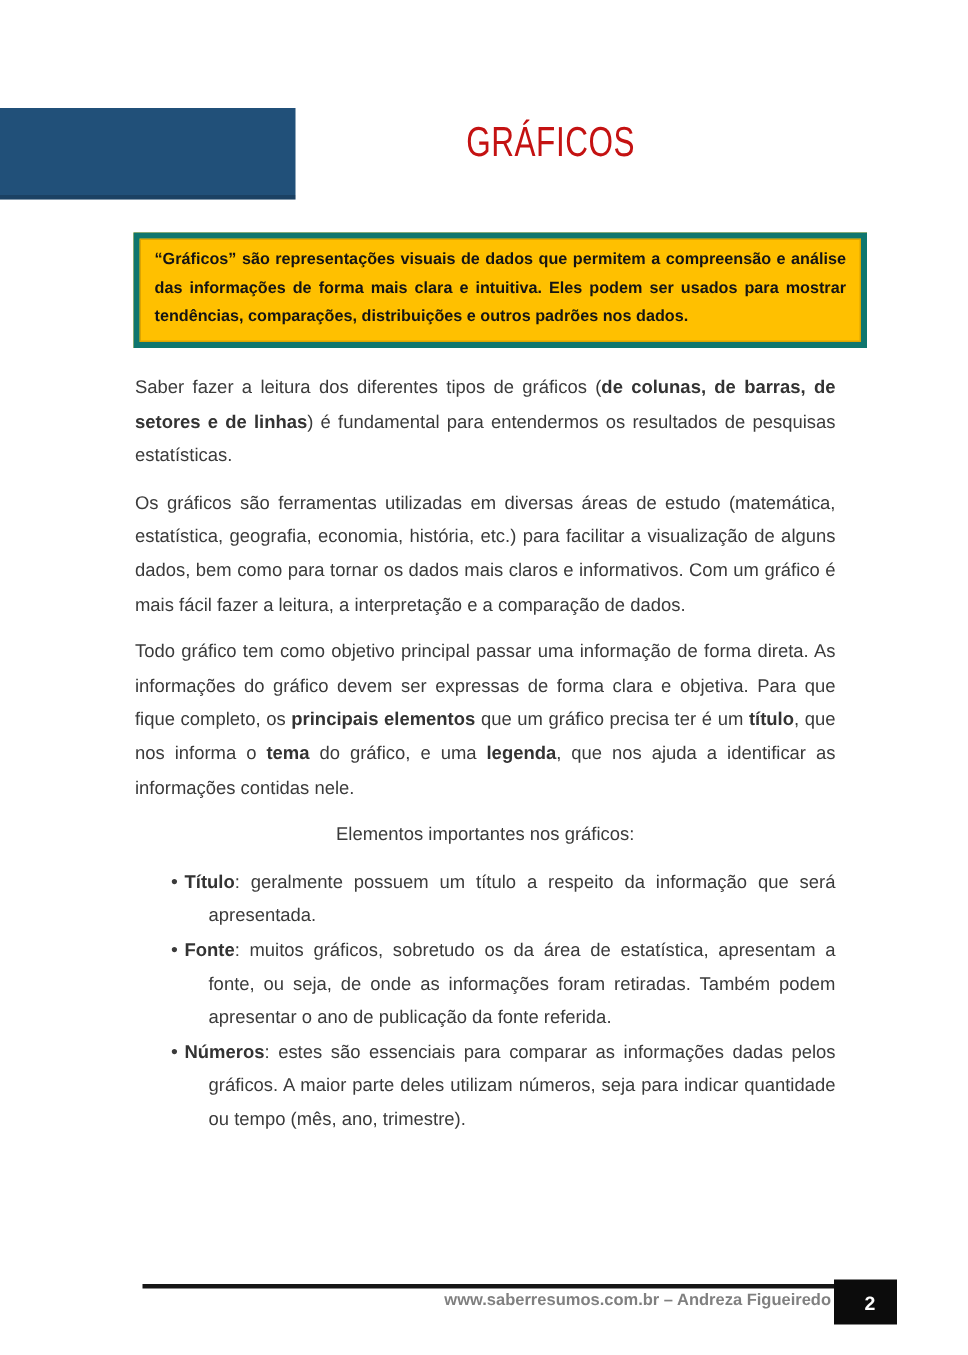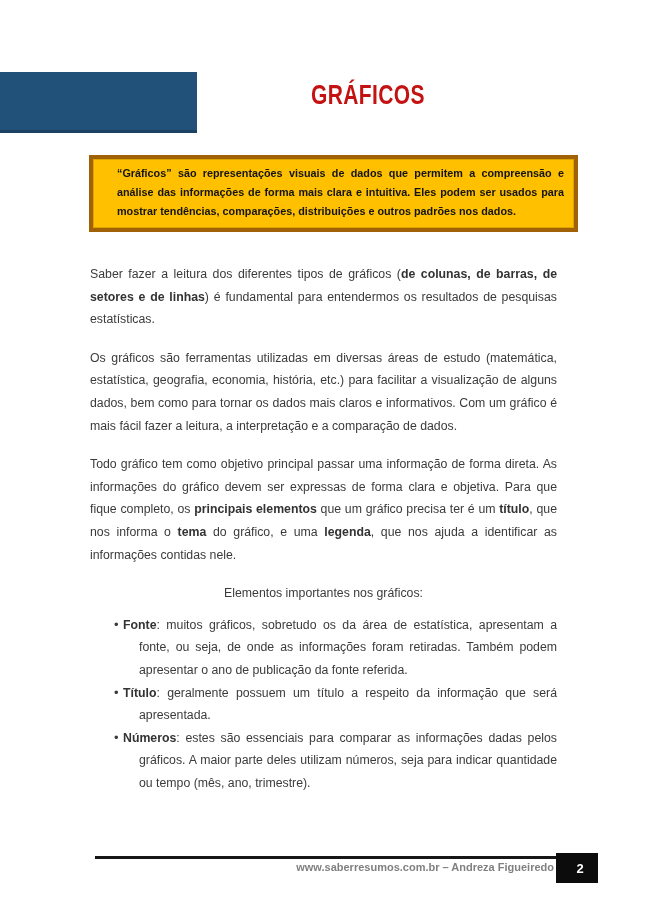--- a/index.html
+++ b/index.html
@@ -25,39 +25,39 @@
   }
 
   
   .title {
     position: absolute;
     left: 90px; right: 0; top: 79px;
     margin: 0;
     text-align: center;
     font-size: 28px;
     line-height: 32px;
-    font-weight: 700;
+    font-weight: 400;
     color: var(--title-red, #C41212);
     letter-spacing: 0.5px;
   }
   .title .condense {
     display: inline-block;
     transform: scaleX(0.75);
     transform-origin: 50% 50%;
   }
 
   
   .highlight-box {
     position: absolute;
     left: 89px; top: 155px;
     width: 489px;
     box-sizing: border-box;
     background: var(--highlight-yellow, #FFC000);
-    border: 4px solid #a16207;
-    padding: 5px 10px 7px 24px;
+    border: 4px solid #0f766e;
+    padding: 5px 10px 7px 10px;
     box-shadow: inset 0 0 0 1px rgba(120,80,0,0.25);
   }
   .highlight-box p {
     margin: 0;
     font-size: 10.8px;
     line-height: 19px;
     font-weight: 700;
     color: #141414;
     text-align: justify;
   }
@@ -65,21 +65,21 @@
   
   .content {
     position: absolute;
     left: 90px; top: 247px;
     width: 467px;
     color: var(--body-text, #3b3b3b);
     font-size: 12.3px;
     line-height: 22.6px;
   }
   .content p {
-    margin: 16px 0 9px 0;
+    margin: 0 0 9px 0;
     text-align: justify;
   }
   .content p.no-justify { text-align: center; }
   .content b { color: #333333; }
 
   ul.bullet-list {
     margin: 8px 0 0 0;
     padding: 0;
     list-style: none;
   }
@@ -142,22 +142,22 @@
     <p>“Gráficos” são representações visuais de dados que permitem a compreensão e análise das informações de forma mais clara e intuitiva. Eles podem ser usados para mostrar tendências, comparações, distribuições e outros padrões nos dados.</p>
   </div>
 
   <div class="content">
     <p><span>Saber fazer a leitura dos diferentes tipos de gráficos (</span><b>de colunas, de barras, de setores e de linhas</b><span>) é fundamental para entendermos os resultados de pesquisas estatísticas.</span></p>
     <p><span>Os gráficos são ferramentas utilizadas em diversas áreas de estudo (matemática, estatística, geografia, economia, história, etc.) para facilitar a visualização de alguns dados, bem como para tornar os dados mais claros e informativos. Com um gráfico é mais fácil fazer a leitura, a interpretação e a comparação de dados.</span></p>
     <p><span>Todo gráfico tem como objetivo principal passar uma informação de forma direta. As informações do gráfico devem ser expressas de forma clara e objetiva. Para que fique completo, os </span><b>principais elementos</b><span> que um gráfico precisa ter é um </span><b>título</b><span>, que nos informa o </span><b>tema</b><span> do gráfico, e uma </span><b>legenda</b><span>, que nos ajuda a identificar as informações contidas nele.</span></p>
     <p class="no-justify"><span>Elementos importantes nos gráficos:</span></p>
 
     <ul class="bullet-list">
+      <li><b>Título</b><span>: geralmente possuem um título a respeito da informação que será apresentada.</span></li>
       <li><b>Fonte</b><span>: muitos gráficos, sobretudo os da área de estatística, apresentam a fonte, ou seja, de onde as informações foram retiradas. Também podem apresentar o ano de publicação da fonte referida.</span></li>
-      <li><b>Título</b><span>: geralmente possuem um título a respeito da informação que será apresentada.</span></li>
       <li><b>Números</b><span>: estes são essenciais para comparar as informações dadas pelos gráficos. A maior parte deles utilizam números, seja para indicar quantidade ou tempo (mês, ano, trimestre).</span></li>
     </ul>
   </div>
 
   <div class="footer-divider"></div>
   <div class="footer-credit">www.saberresumos.com.br – Andreza Figueiredo</div>
   <div class="page-badge">
     <span>2</span>
   </div>
 

